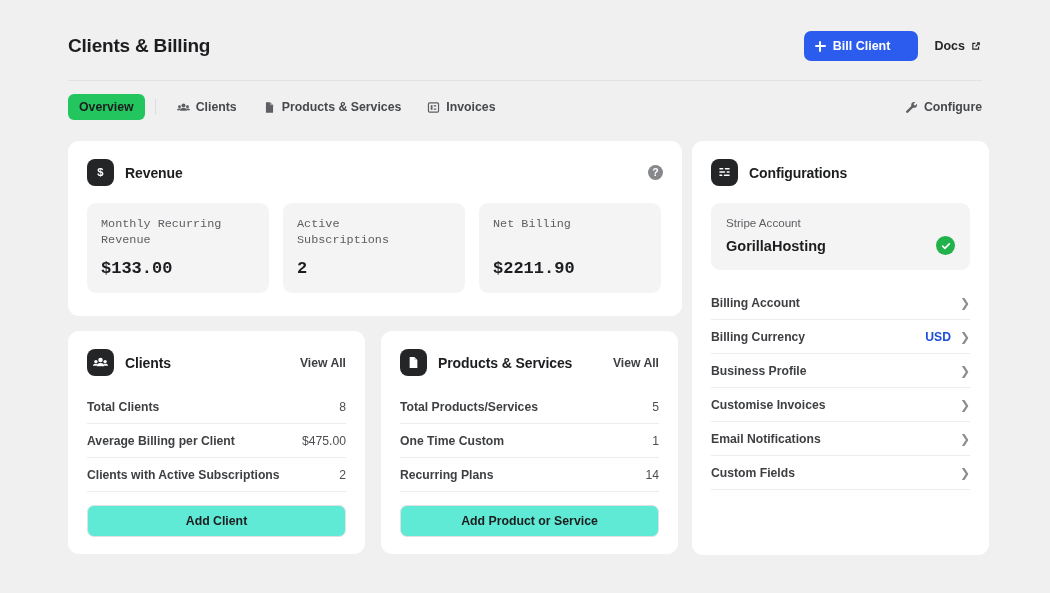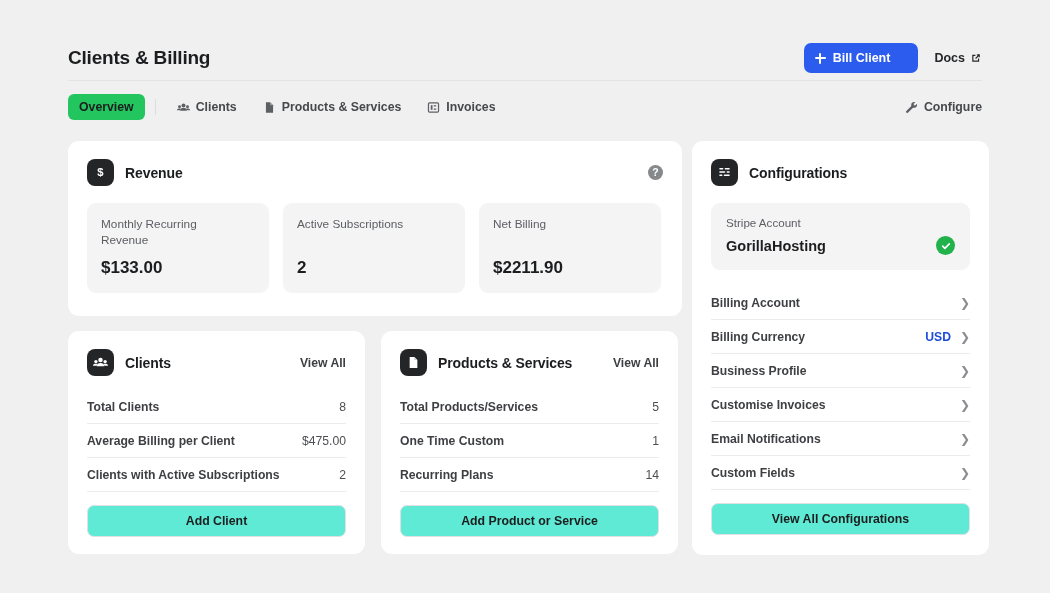--- a/index.html
+++ b/index.html
@@ -7,21 +7,21 @@
     width: 1050px; height: 593px;
     background: #f0f0f1;
     font-family: "Liberation Sans", sans-serif;
     color: #1c1d1f;
     -webkit-font-smoothing: antialiased;
   }
   .page { width: 1050px; height: 593px; position: relative; overflow: hidden; }
 
   
   .header {
-    position: absolute; left: 68px; top: 38px; width: 914px; height: 40px;
+    position: absolute; left: 68px; top: 26px; width: 914px; height: 40px;
     display: flex; align-items: center; justify-content: space-between;
   }
   .page-title { font-size: 19px; font-weight: bold; letter-spacing: -0.2px; color: #1c1d1f; }
   .header-actions { display: flex; align-items: center; gap: 16px; }
   .bill-btn {
     display: flex; align-items: center; gap: 7px;
     background: #2b5ced; color: #fff; border: none; border-radius: 7px;
     height: 30px; padding: 0 28px 0 11px;
     font-family: "Liberation Sans", sans-serif;
     font-size: 12.5px; font-weight: bold; cursor: pointer;
@@ -82,21 +82,21 @@
   .card-title { font-size: 14px; font-weight: bold; color: #1c1d1f; letter-spacing: -0.1px;}
   .view-all { font-size: 12.2px; font-weight: bold; color: #3d3f42; cursor: pointer; }
   .help-ico {
     width: 15px; height: 15px; border-radius: 50%; background: #86888c;
     color: #fff; font-size: 10.5px; font-weight: bold;
     display: flex; align-items: center; justify-content: center;
     cursor: pointer; line-height: 1;
   }
 
   
-  .stats { display: flex; gap: 14px; padding: 17px 19px 0 19px; }
+  .stats { display: flex; gap: 14px; padding: 17px 19px 0 19px; font-family: Liberation Mono, monospace; }
   .stat {
     background: #f4f4f5; border-radius: 9px; padding: 13px 14px 15px 14px;
     min-height: 90px; display: flex; flex-direction: column; justify-content: flex-start;
   }
   .stat.wide { width: 182px; }
   .stat.mid { width: 182px; }
   .stat.third { width: 182px; }
   .stat-label {
     font-size: 11.8px; color: #5c5e62; line-height: 1.38; margin-bottom: auto;
     max-width: 140px;
@@ -377,16 +377,15 @@
       </div>
       <div class="cfg-row">
         <span class="cfg-label">Custom Fields</span>
         <span class="cfg-right">
           <span class="cfg-value"></span>
           <span class="chev">❯</span>
         </span>
       </div>
     </div>
 
-    <button class="ghost-btn">View All Configurations</button>
   </div>
 
 </div>
 
 </body></html>

